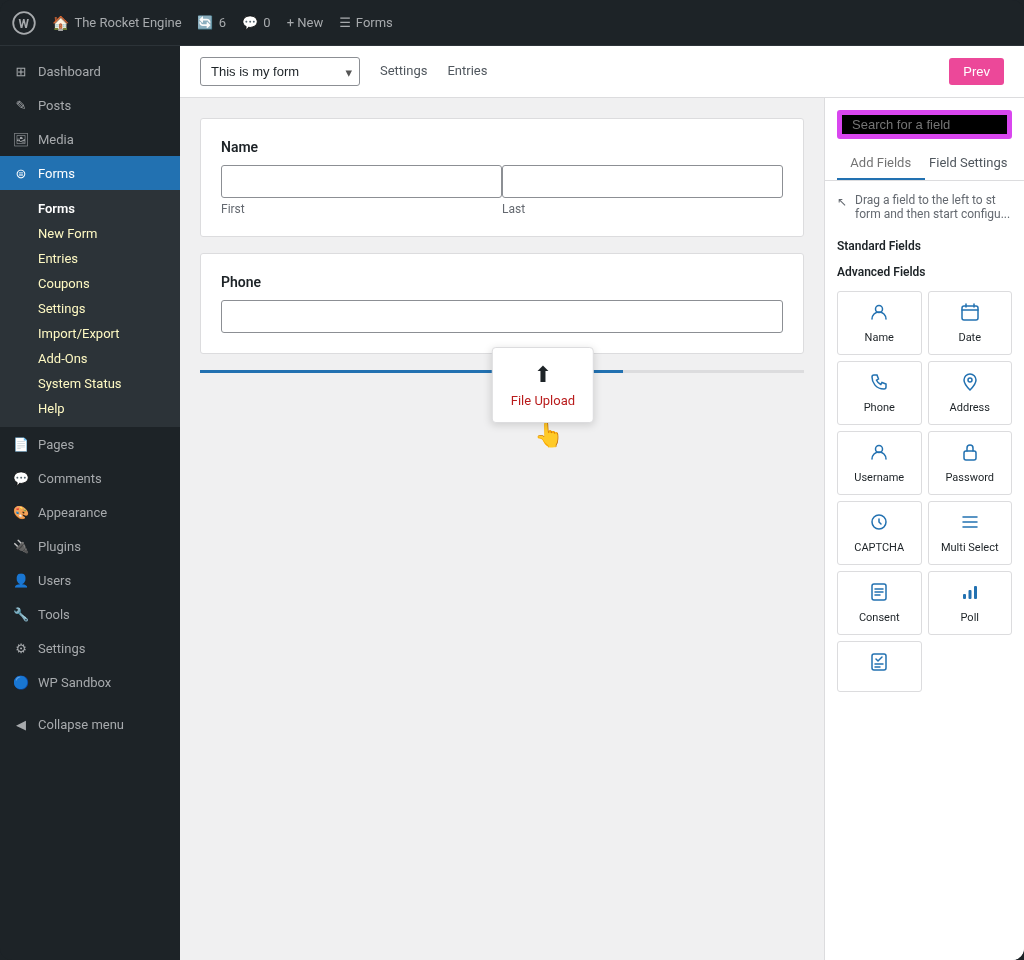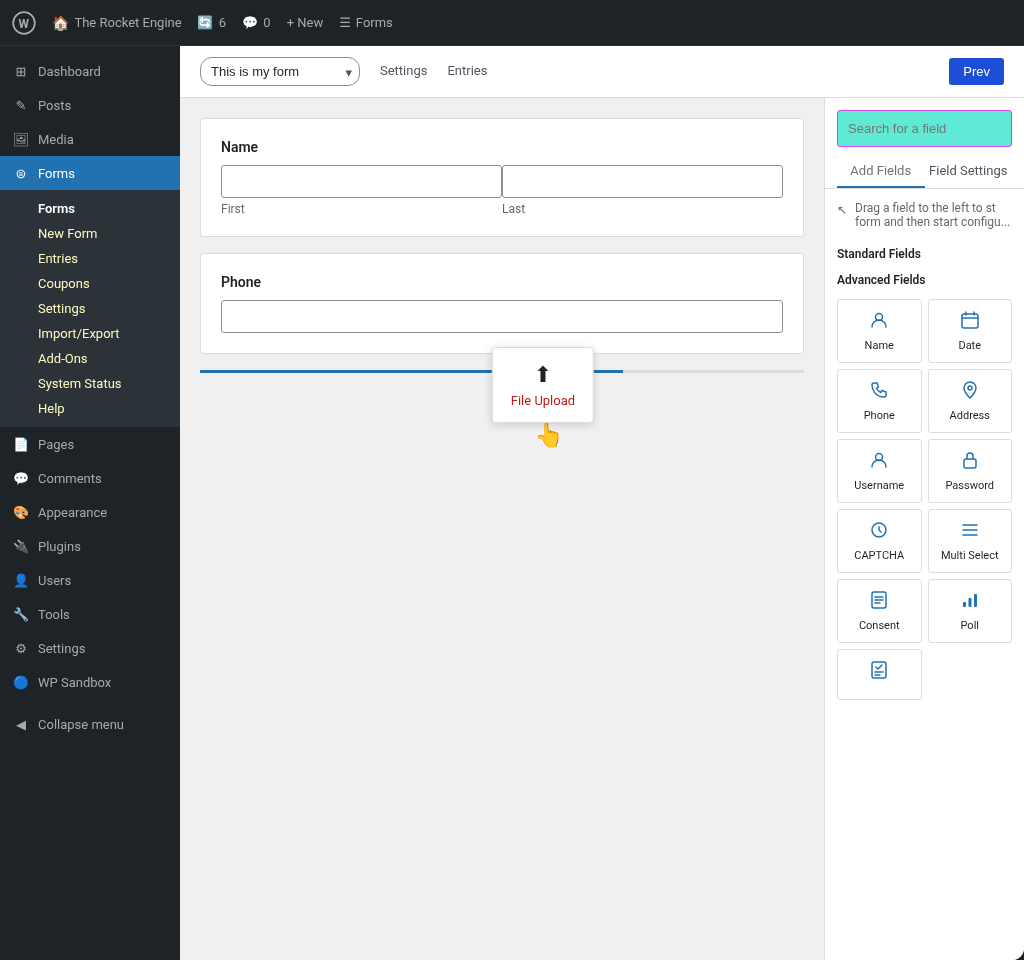--- a/index.html
+++ b/index.html
@@ -106,21 +106,21 @@
     }
 
     .form-select-wrapper {
       position: relative;
     }
 
     .form-select {
       appearance: none;
       background: #fff;
       border: 1px solid #8c8f94;
-      border-radius: 12px;
+      border-radius: 3px;
       padding: 6px 28px 6px 10px;
       font-size: 13px;
       color: #1d2327;
       cursor: pointer;
       width: 160px;
     }
 
     .form-select-arrow {
       position: absolute; right: 8px; top: 50%; transform: translateY(-50%);
       pointer-events: none; color: #555;
@@ -129,21 +129,21 @@
     .form-tab {
       color: #50575e;
       font-size: 13px;
       cursor: pointer;
       padding: 4px 0;
       border-bottom: 2px solid transparent;
     }
 
     .preview-btn {
       margin-left: auto;
-      background: #1d4ed8;
+      background: #ec4899;
       color: #fff;
       border: none;
       padding: 6px 14px;
       border-radius: 3px;
       font-size: 13px;
       cursor: pointer;
       white-space: nowrap;
     }
 
     
@@ -251,26 +251,26 @@
       flex-direction: column;
       overflow: hidden;
     }
 
     .search-field-wrap {
       padding: 12px 12px 8px;
     }
 
     .search-field-input {
       width: 100%;
-      border: 1px solid #d946ef;
+      border: 5px solid #d946ef;
       border-radius: 3px;
-      padding: 10px 10px;
+      padding: 2px 10px;
       font-size: 13px;
       color: #646970;
-      background: #5eead4;
+      background: #000000;
     }
 
     .panel-tabs {
       display: flex;
       border-bottom: 1px solid #dcdcde;
       padding: 0 12px;
     }
 
     .panel-tab {
       flex: 1;

